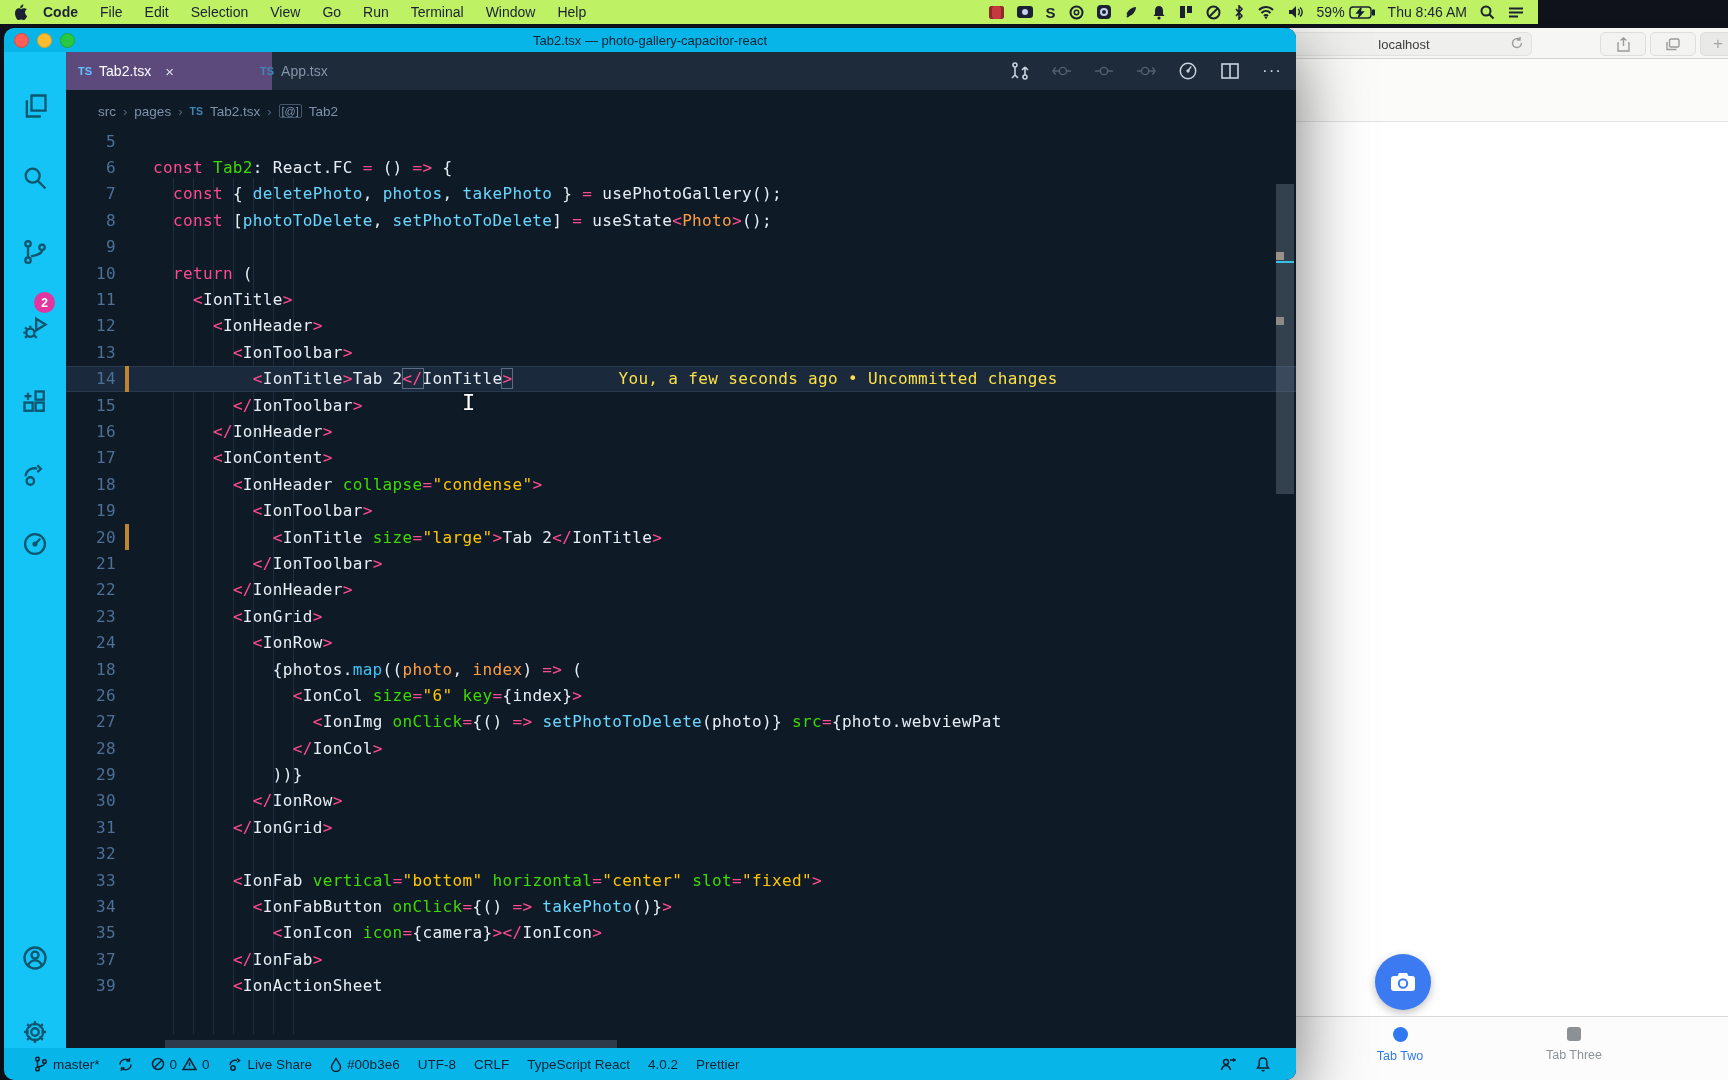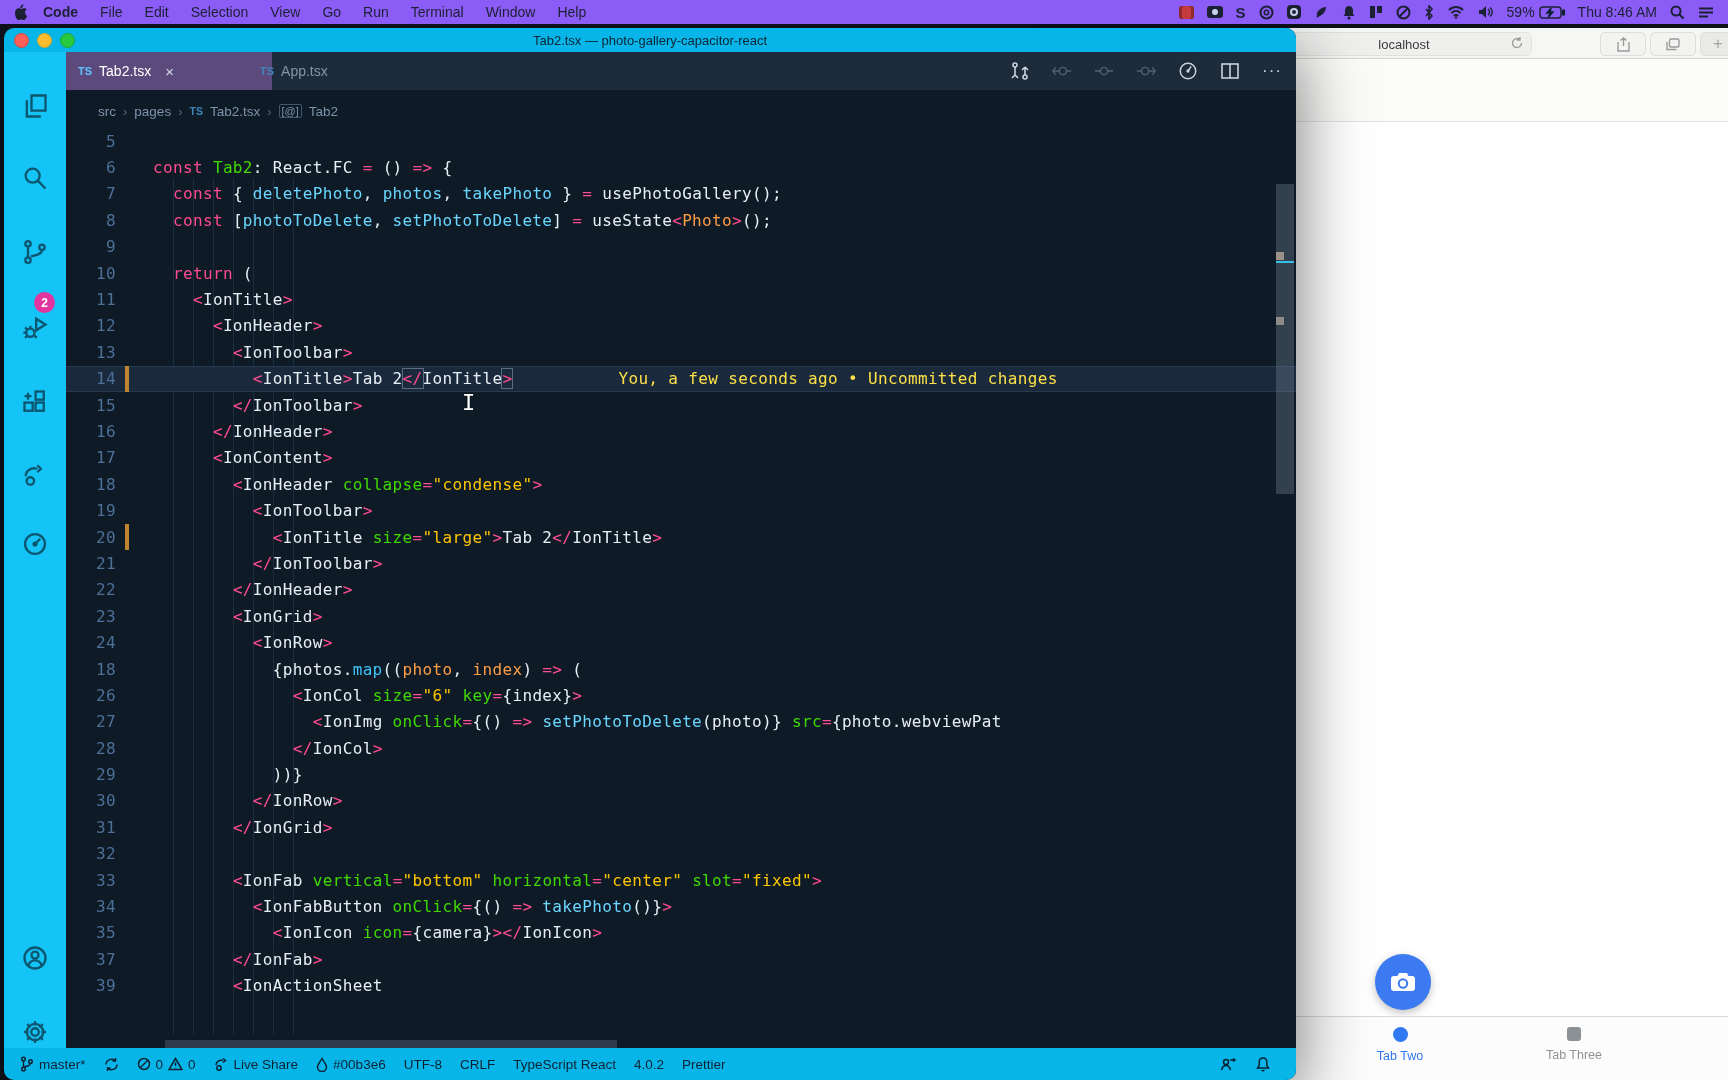--- a/index.html
+++ b/index.html
@@ -1,18 +1,18 @@
 <!DOCTYPE html>
 <html><head>
 <meta charset="utf-8">
 <style>
   html,body{margin:0;padding:0;width:1728px;height:1080px;overflow:hidden;background:#10131c;
     font-family:"Liberation Sans",sans-serif;-webkit-font-smoothing:antialiased;}
   
-  .menubar{position:absolute;left:0;top:0;width:1728px;height:24px;background:#8b5cf6;color:#1b2133;
+  .menubar{position:absolute;left:0;top:0;width:1538px;height:24px;background:#bef264;color:#1b2133;
     display:flex;align-items:center;font-size:14px;z-index:50;}
   .menubar .left{display:flex;align-items:center;gap:0;padding-left:14px;}
   .mitem{padding:0 11px;white-space:nowrap;}
   .mitem.bold{font-weight:bold;}
   .menubar .right{margin-left:auto;display:flex;align-items:center;gap:13px;padding-right:14px;}
   .sicon{display:inline-flex;align-items:center;justify-content:center;height:16px;}
   .clock{white-space:nowrap;}
   
   .window{position:absolute;border-radius:10px;overflow:hidden;}
   .vscode{left:4px;top:28px;width:1292px;height:1052px;background:#0e1b27;z-index:20;
@@ -69,21 +69,21 @@
   .tk.bx{border:1px solid #5a6d82;margin:-1px;}
   .blame{color:#fde047;margin-left:106px;}
   .vscroll{position:absolute;right:2px;top:52px;width:18px;height:310px;background:rgba(121,134,152,.35);}
   .vdec1{position:absolute;right:2px;top:129px;width:18px;height:2px;background:#35c0e8;}
   .vsq1{position:absolute;right:12px;top:120px;width:8px;height:8px;background:#9b9186;}
   .vsq2{position:absolute;right:12px;top:185px;width:8px;height:8px;background:#8e8a85;}
   .hscroll{position:absolute;left:99px;top:908px;width:452px;height:10px;background:rgba(121,134,152,.3);}
   
   .statusbar{position:absolute;left:0;bottom:0;right:0;height:32px;background:#08b5e8;color:#0d2233;
     display:flex;align-items:center;font-size:13.5px;}
-  .statusbar .lft{display:flex;align-items:center;gap:18px;padding-left:16px;}
+  .statusbar .lft{display:flex;align-items:center;gap:18px;padding-left:30px;}
   .statusbar .rgt{margin-left:auto;display:flex;align-items:center;gap:20px;padding-right:26px;}
   .sbitem{display:flex;align-items:center;gap:5px;white-space:nowrap;}
   .sbitem svg{stroke:#0d2233;fill:none;stroke-width:1.5;}
   
   .sf-toolbar{position:absolute;left:0;top:0;right:0;height:30px;background:#f6f6f5;
     border-bottom:1px solid #d2d2d1;}
   .sf-lights{position:absolute;left:10px;top:9px;display:flex;gap:8px;}
   .sf-light{width:12px;height:12px;border-radius:50%;background:#c9c9c8;border:.5px solid #b9b9b8;}
   .sf-btn{position:absolute;top:4px;height:22px;background:#f3f3f2;border:1px solid #ddddDC;border-radius:5px;
     display:flex;align-items:center;justify-content:center;color:#b5b5b4;}

